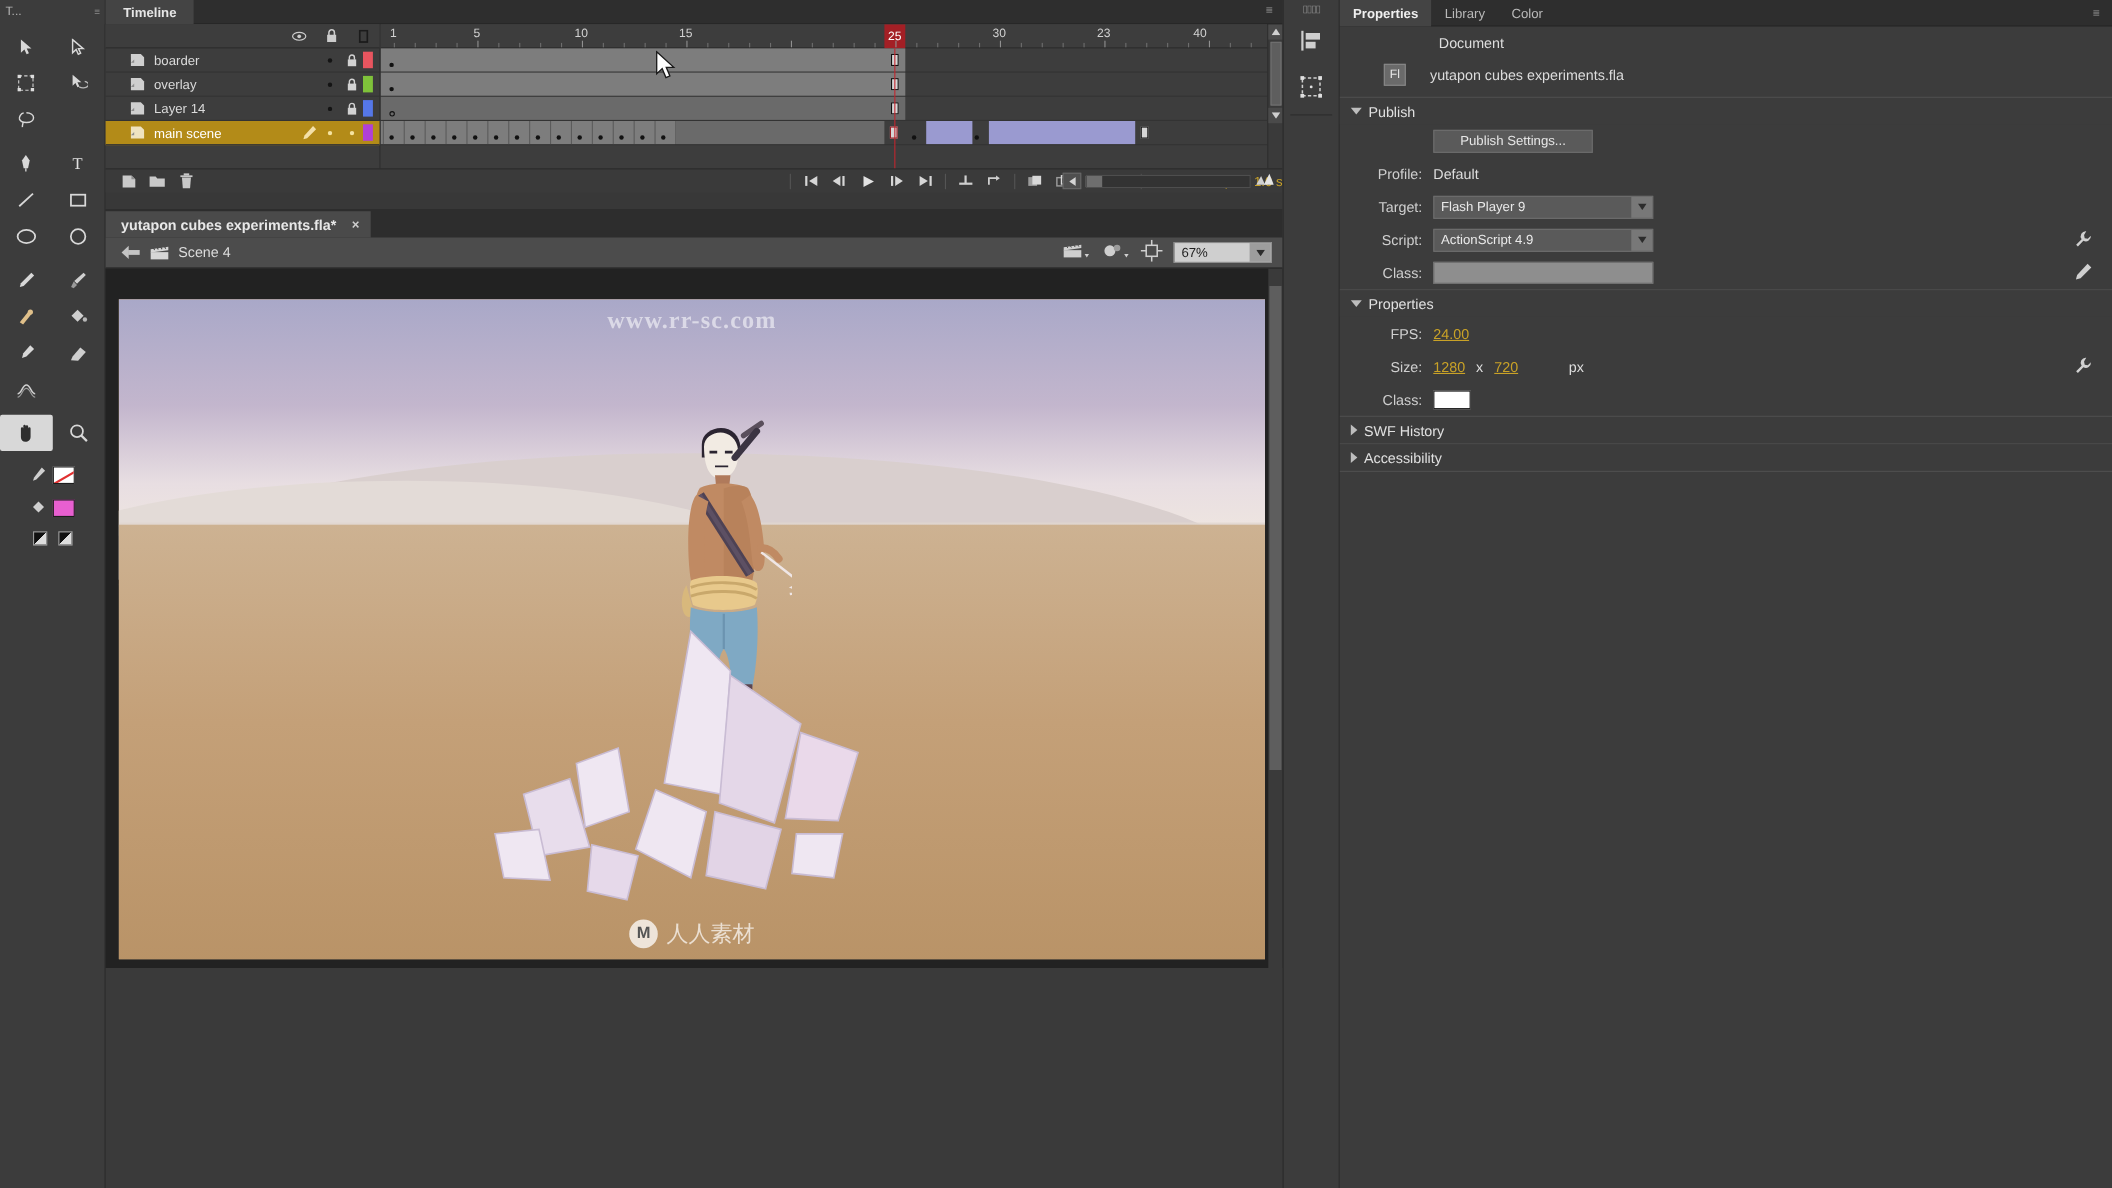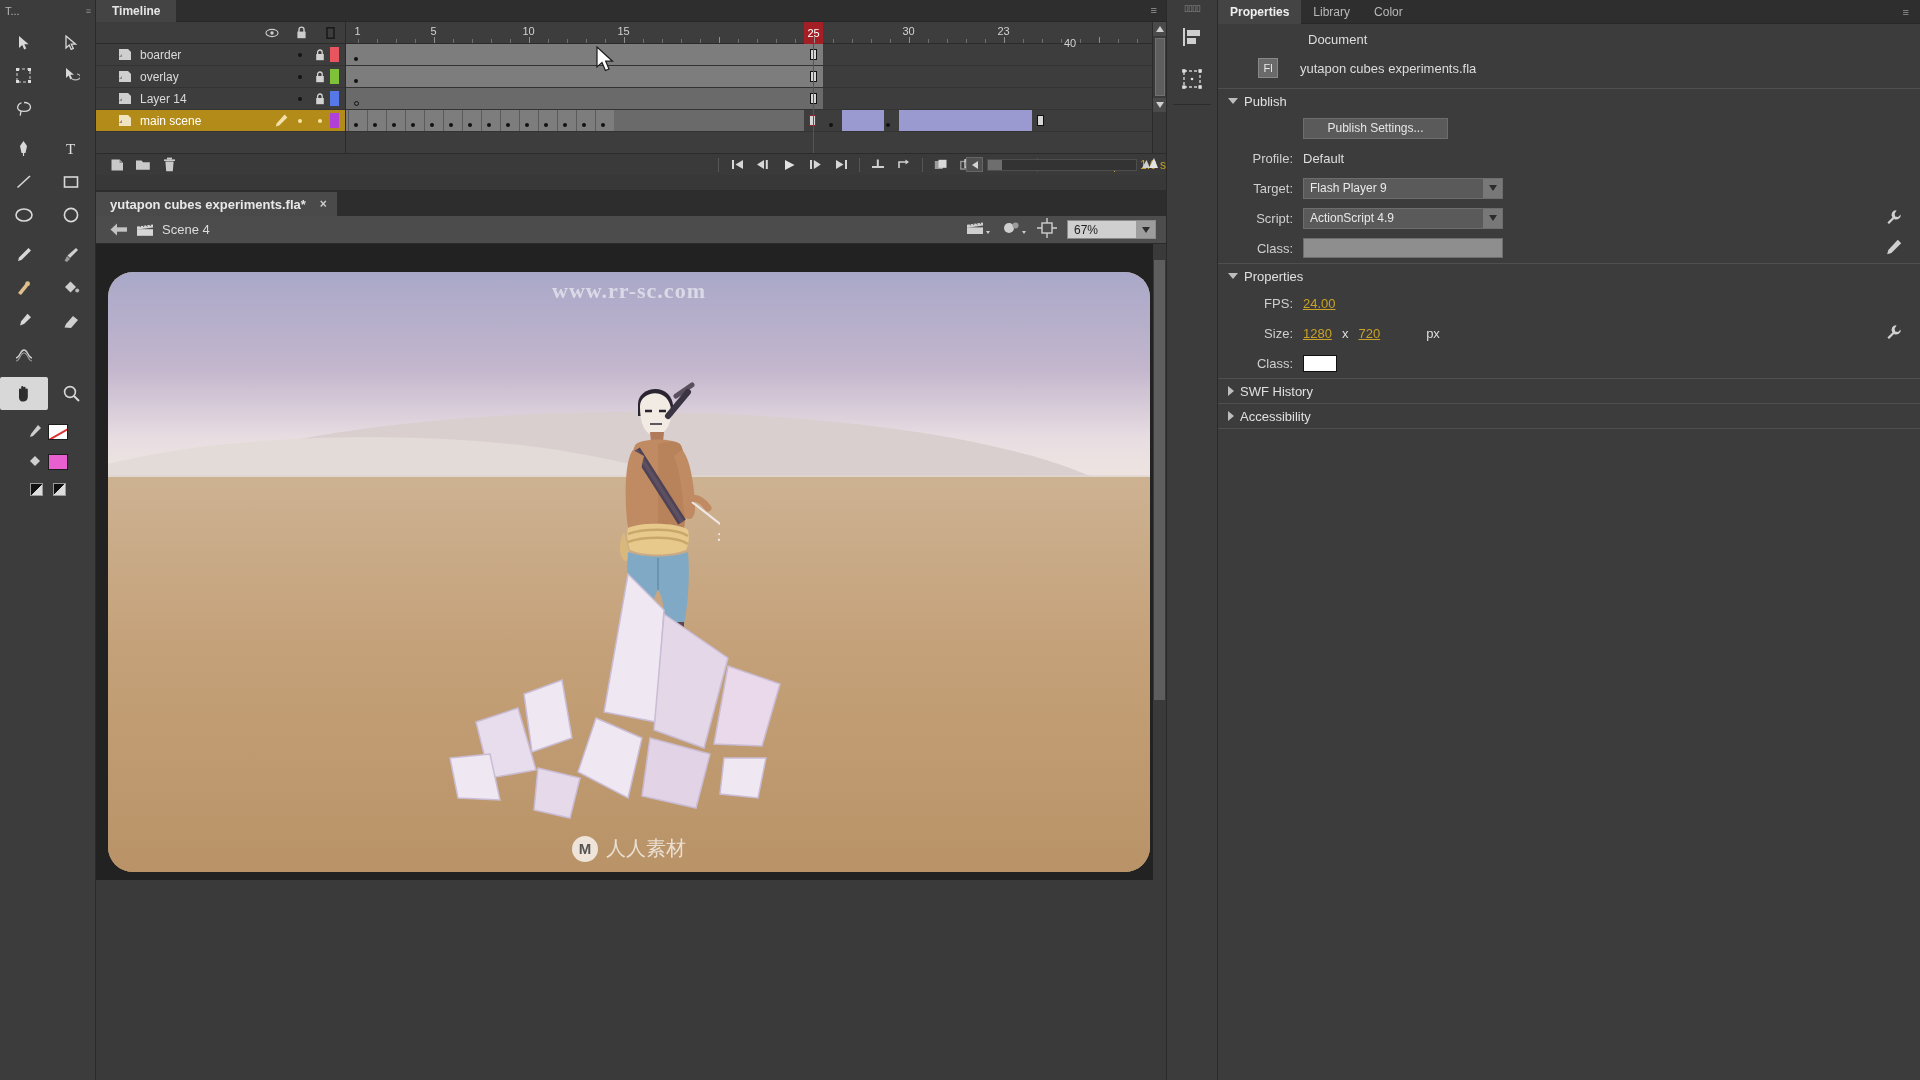--- a/index.html
+++ b/index.html
@@ -144,21 +144,21 @@
   .zoomsel .val{ width:68px; padding-left:6px; font-size:12px; }
   .zoomsel .arr{ width:19px; height:17px; background:#9d9d9d; display:flex;align-items:center;justify-content:center;}
 
   
   .stagewrap{
     position:absolute; left:96px; top:244px; width:1070px; height:636px;
     background:#222; overflow:hidden;
   }
   .stage{
     position:absolute; left:12px; top:28px; width:1042px; height:600px;
-    background:#c9a882; overflow:hidden;border-radius:25px;
+    background:#c9a882; overflow:hidden;
   }
   .sky{ position:absolute; left:0; top:0; width:100%; height:215px;
         background:linear-gradient(180deg,#a9a8c8 0%, #c3b6cd 45%, #e8dee2 78%, #efe6e0 100%); }
   .hill1{ position:absolute; left:0; top:140px; width:100%; height:120px;
           background:#d9cfce; border-radius:50% 50% 0 0 / 100% 100% 0 0; }
   .hill2{ position:absolute; left:-10%; top:165px; width:70%; height:90px;
           background:#e3dbd7; border-radius:50% 50% 0 0 / 100% 100% 0 0; }
   .ground{ position:absolute; left:0; top:205px; width:100%; height:400px;
            background:linear-gradient(180deg,#cdb292 0%, #c4a078 45%, #b99367 100%); }
   .hzline{ position:absolute; left:0; top:203px; width:100%; height:4px; background:#e0d6cf; opacity:.8;}
@@ -548,21 +548,21 @@
       <div class="frames-col">
         <div class="ruler" id="ruler">
             <div class="rnum" style="left: 11.5px;">1</div>
             <div class="rnum" style="left: 87.5px;">5</div>
             <div class="rnum" style="left: 182.5px;">10</div>
             <div class="rnum" style="left: 277.5px;">15</div>
             <div class="rnum" style="left: 352px; margin-top: 20px;">20</div>
             <div class="playhead-num" style="left: 458px;">25</div>
             <div class="rnum" style="left: 562.5px;">30</div>
             <div class="rnum" style="left: 657.5px;">23</div>
-            <div class="rnum" style="left: 724px; margin-top: 12px;">40</div>
+            <div class="rnum" style="left: 745px;">40</div>
             <div class="rtick" style="left: 11.5px;"></div>
             <div class="rtick" style="left: 30.5px;"></div>
             <div class="rtick" style="left: 49.5px;"></div>
             <div class="rtick" style="left: 68.5px;"></div>
             <div class="rtick maj" style="left: 87.5px;"></div>
             <div class="rtick" style="left: 106.5px;"></div>
             <div class="rtick" style="left: 125.5px;"></div>
             <div class="rtick" style="left: 144.5px;"></div>
             <div class="rtick" style="left: 163.5px;"></div>
             <div class="rtick maj" style="left: 182.5px;"></div>

